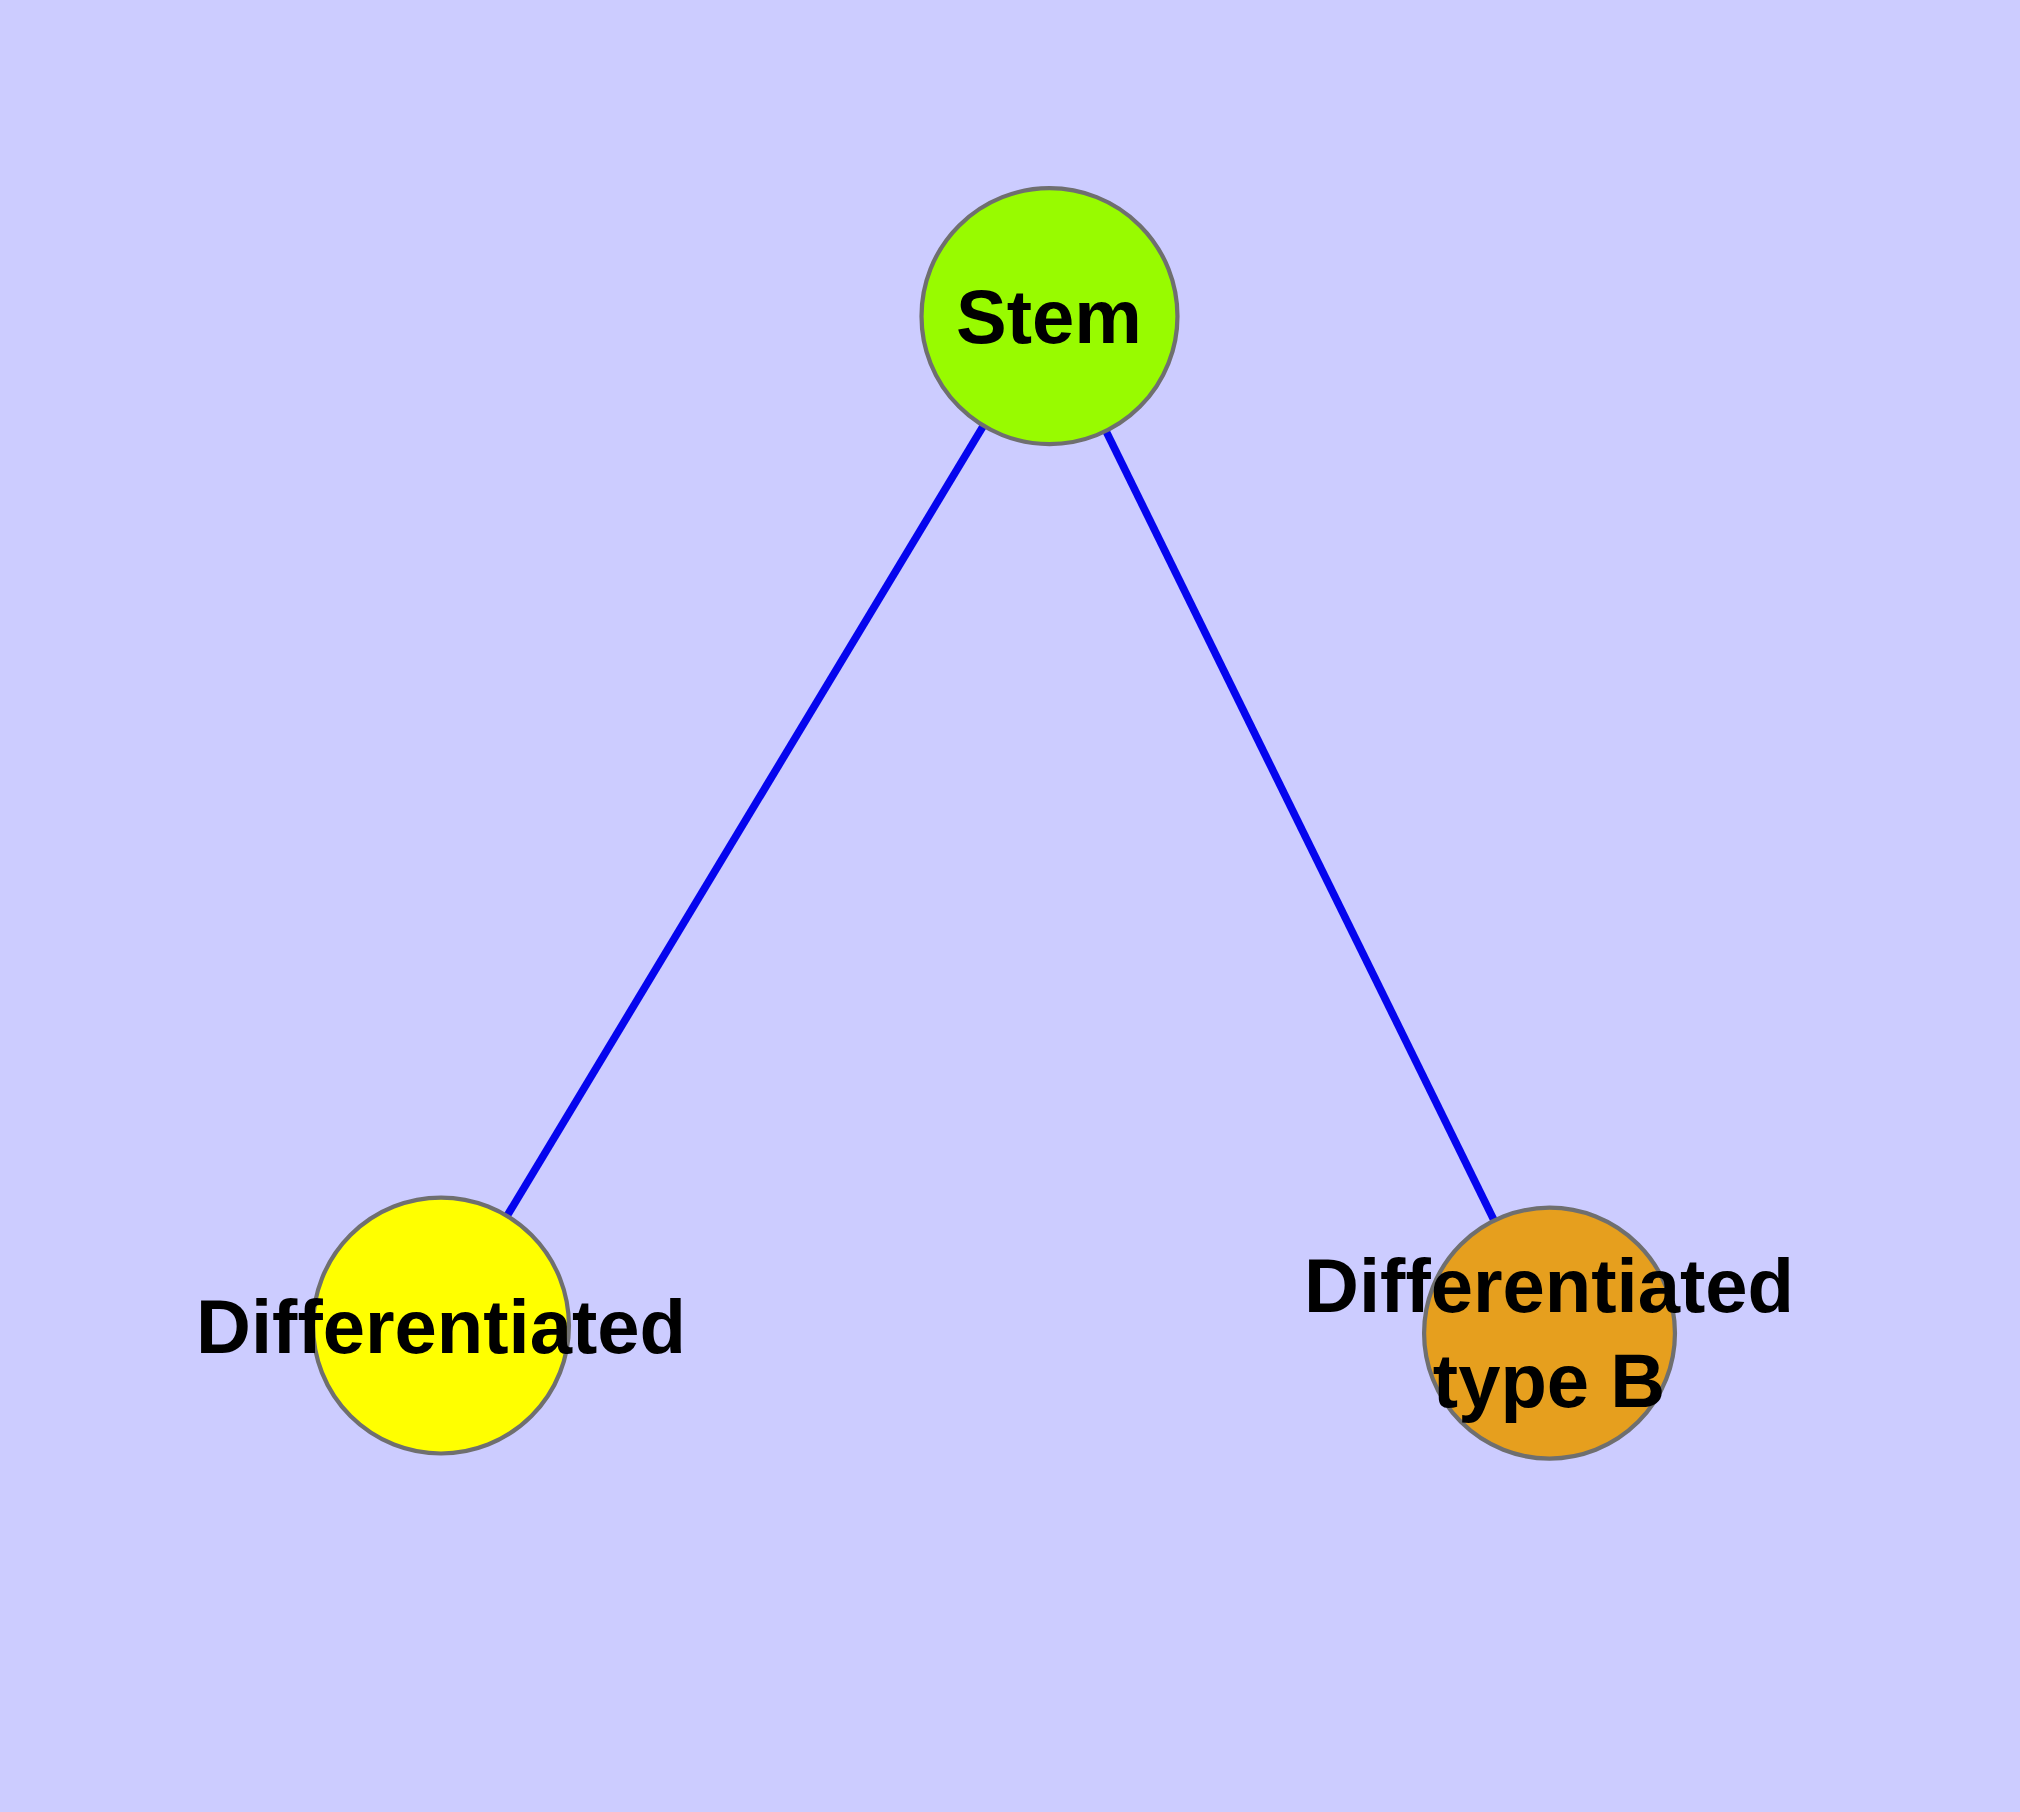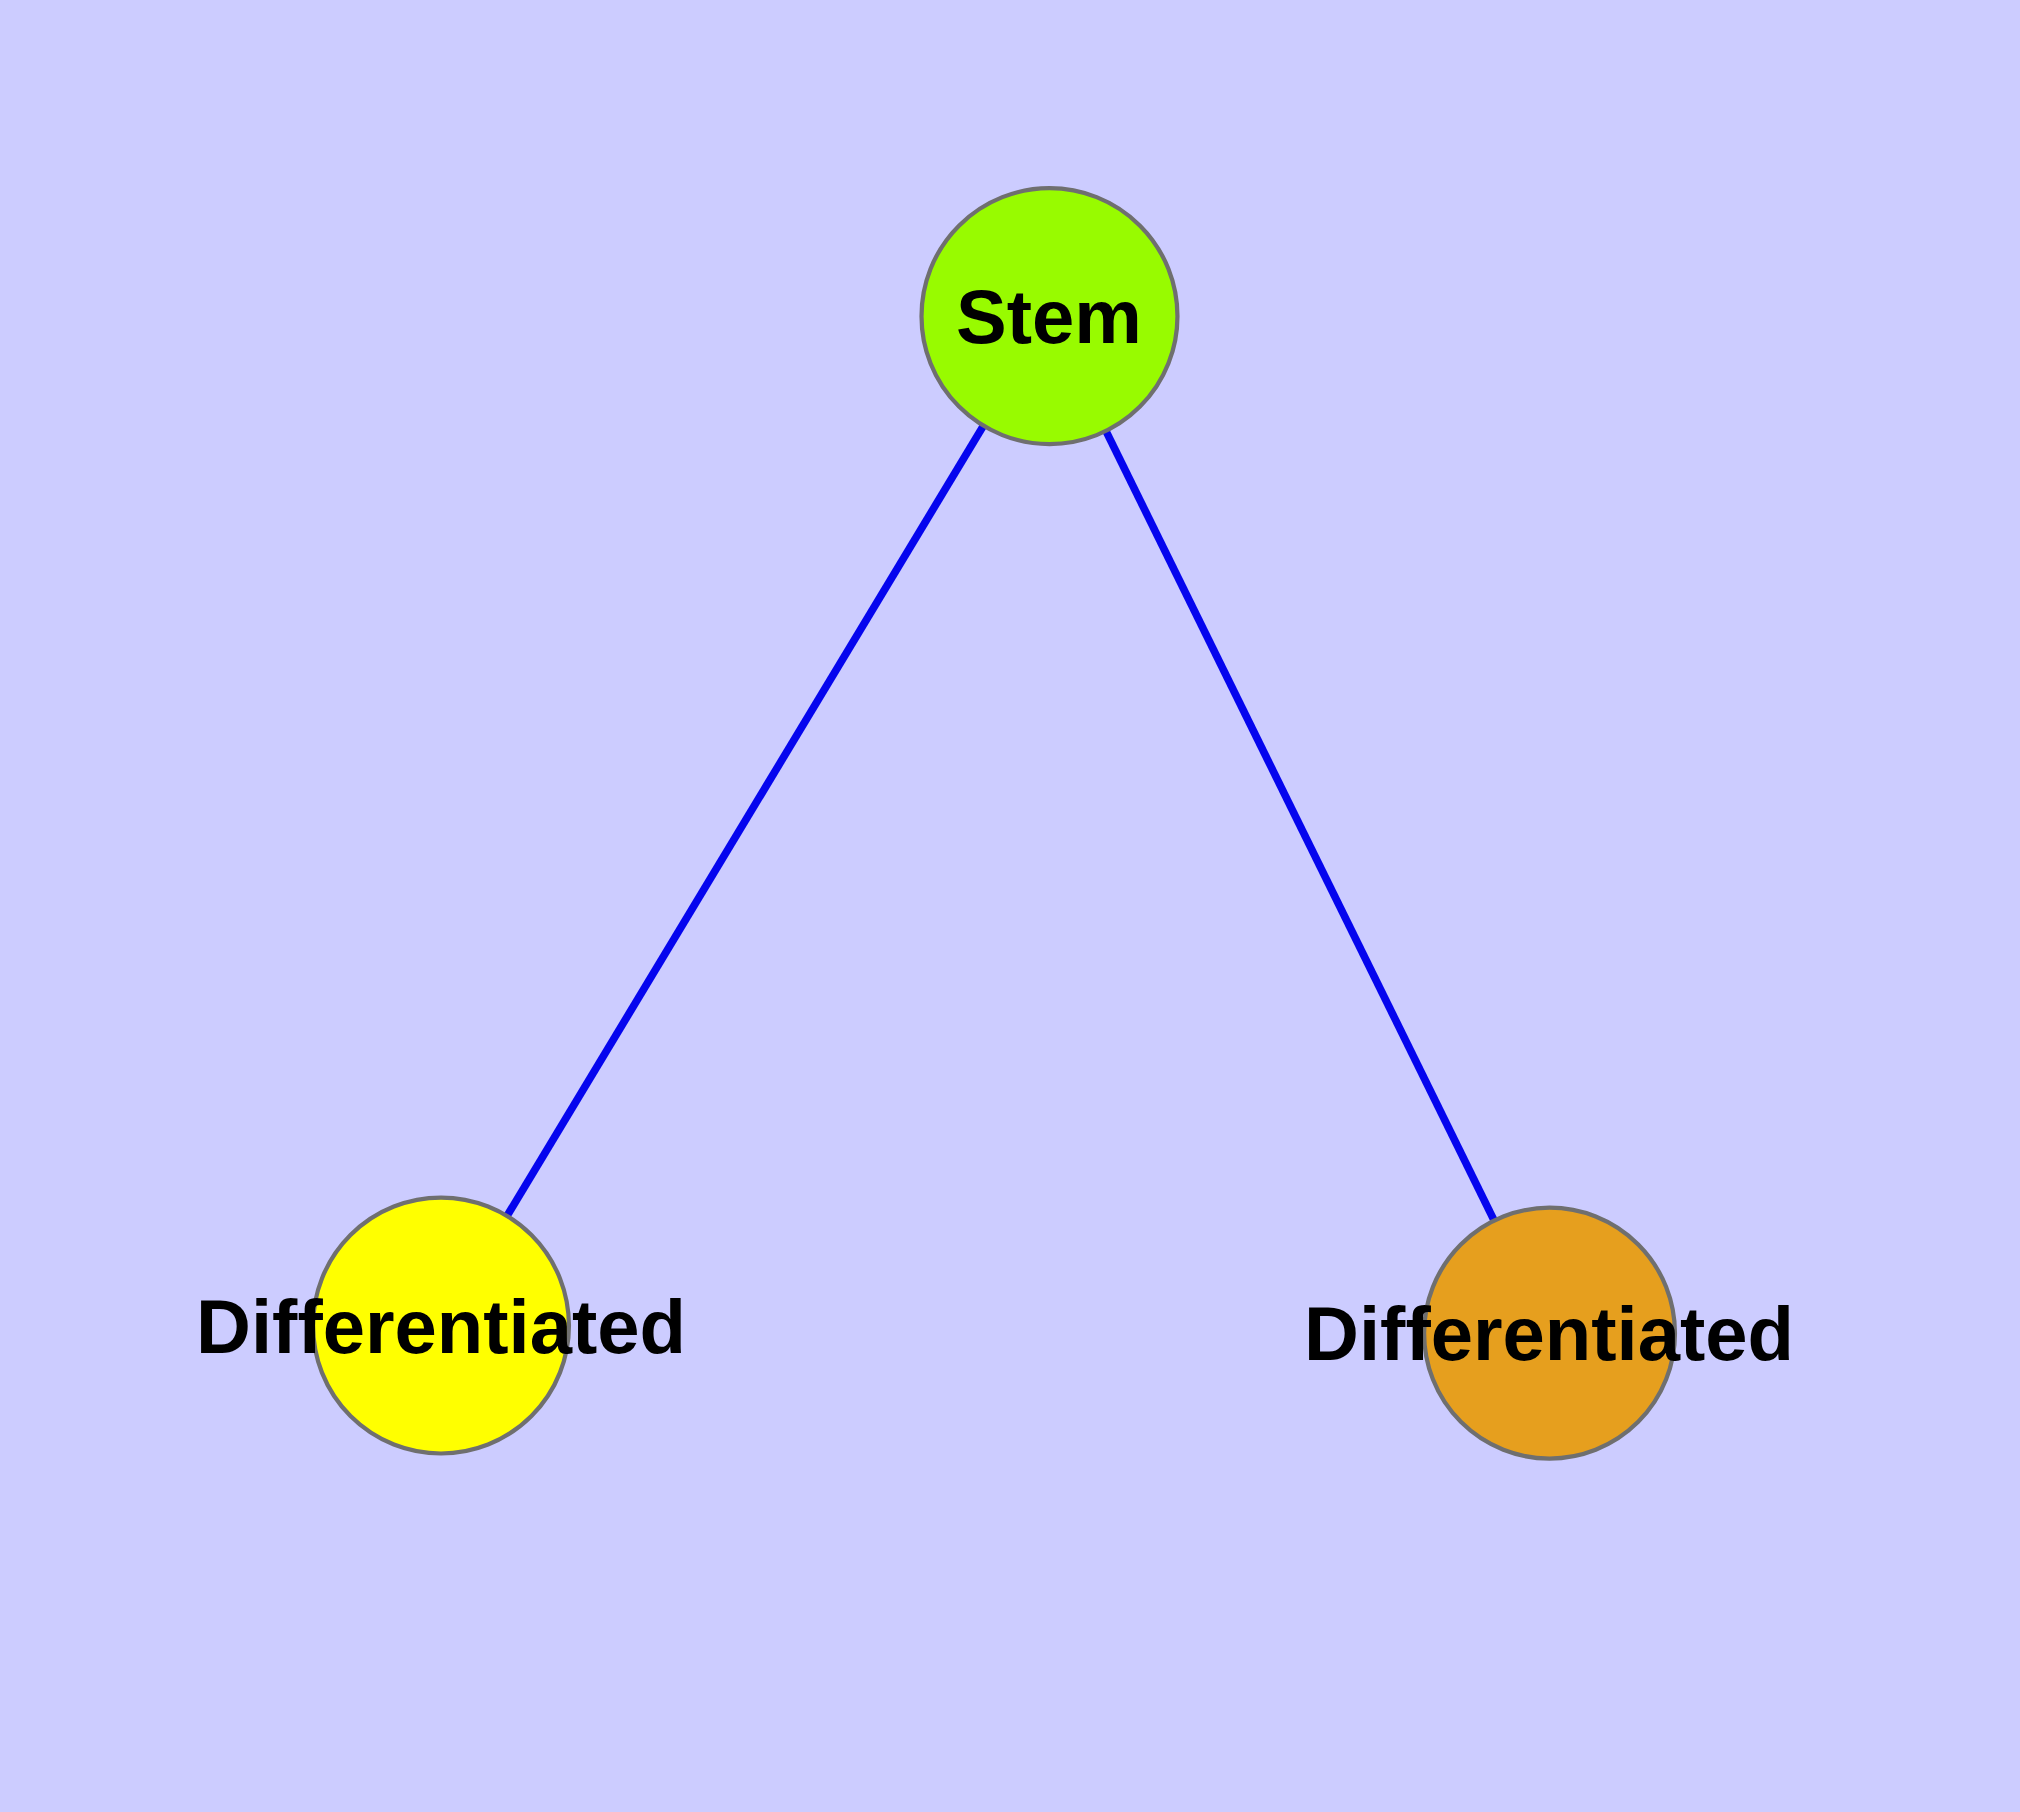--- a/index.html
+++ b/index.html
@@ -49,16 +49,17 @@
   <div class="node-label" id="label-stem" style="left: 1049px; top: 316px; color: rgb(0, 0, 0);">
     <div>Stem</div>
   </div>
 
   <div class="node-label" id="label-differentiated-type-a" style="left: 441px; top: 1326px; color: rgb(0, 0, 0);">
     <div>Differentiated</div>
   </div>
 
   <div class="node-label" id="label-differentiated-type-b" style="left: 1549px; top: 1333px; color: rgb(0, 0, 0);">
     <div>Differentiated</div>
+    <div>type B</div>
   </div>
 
 </div>
 
 
 </body></html>

